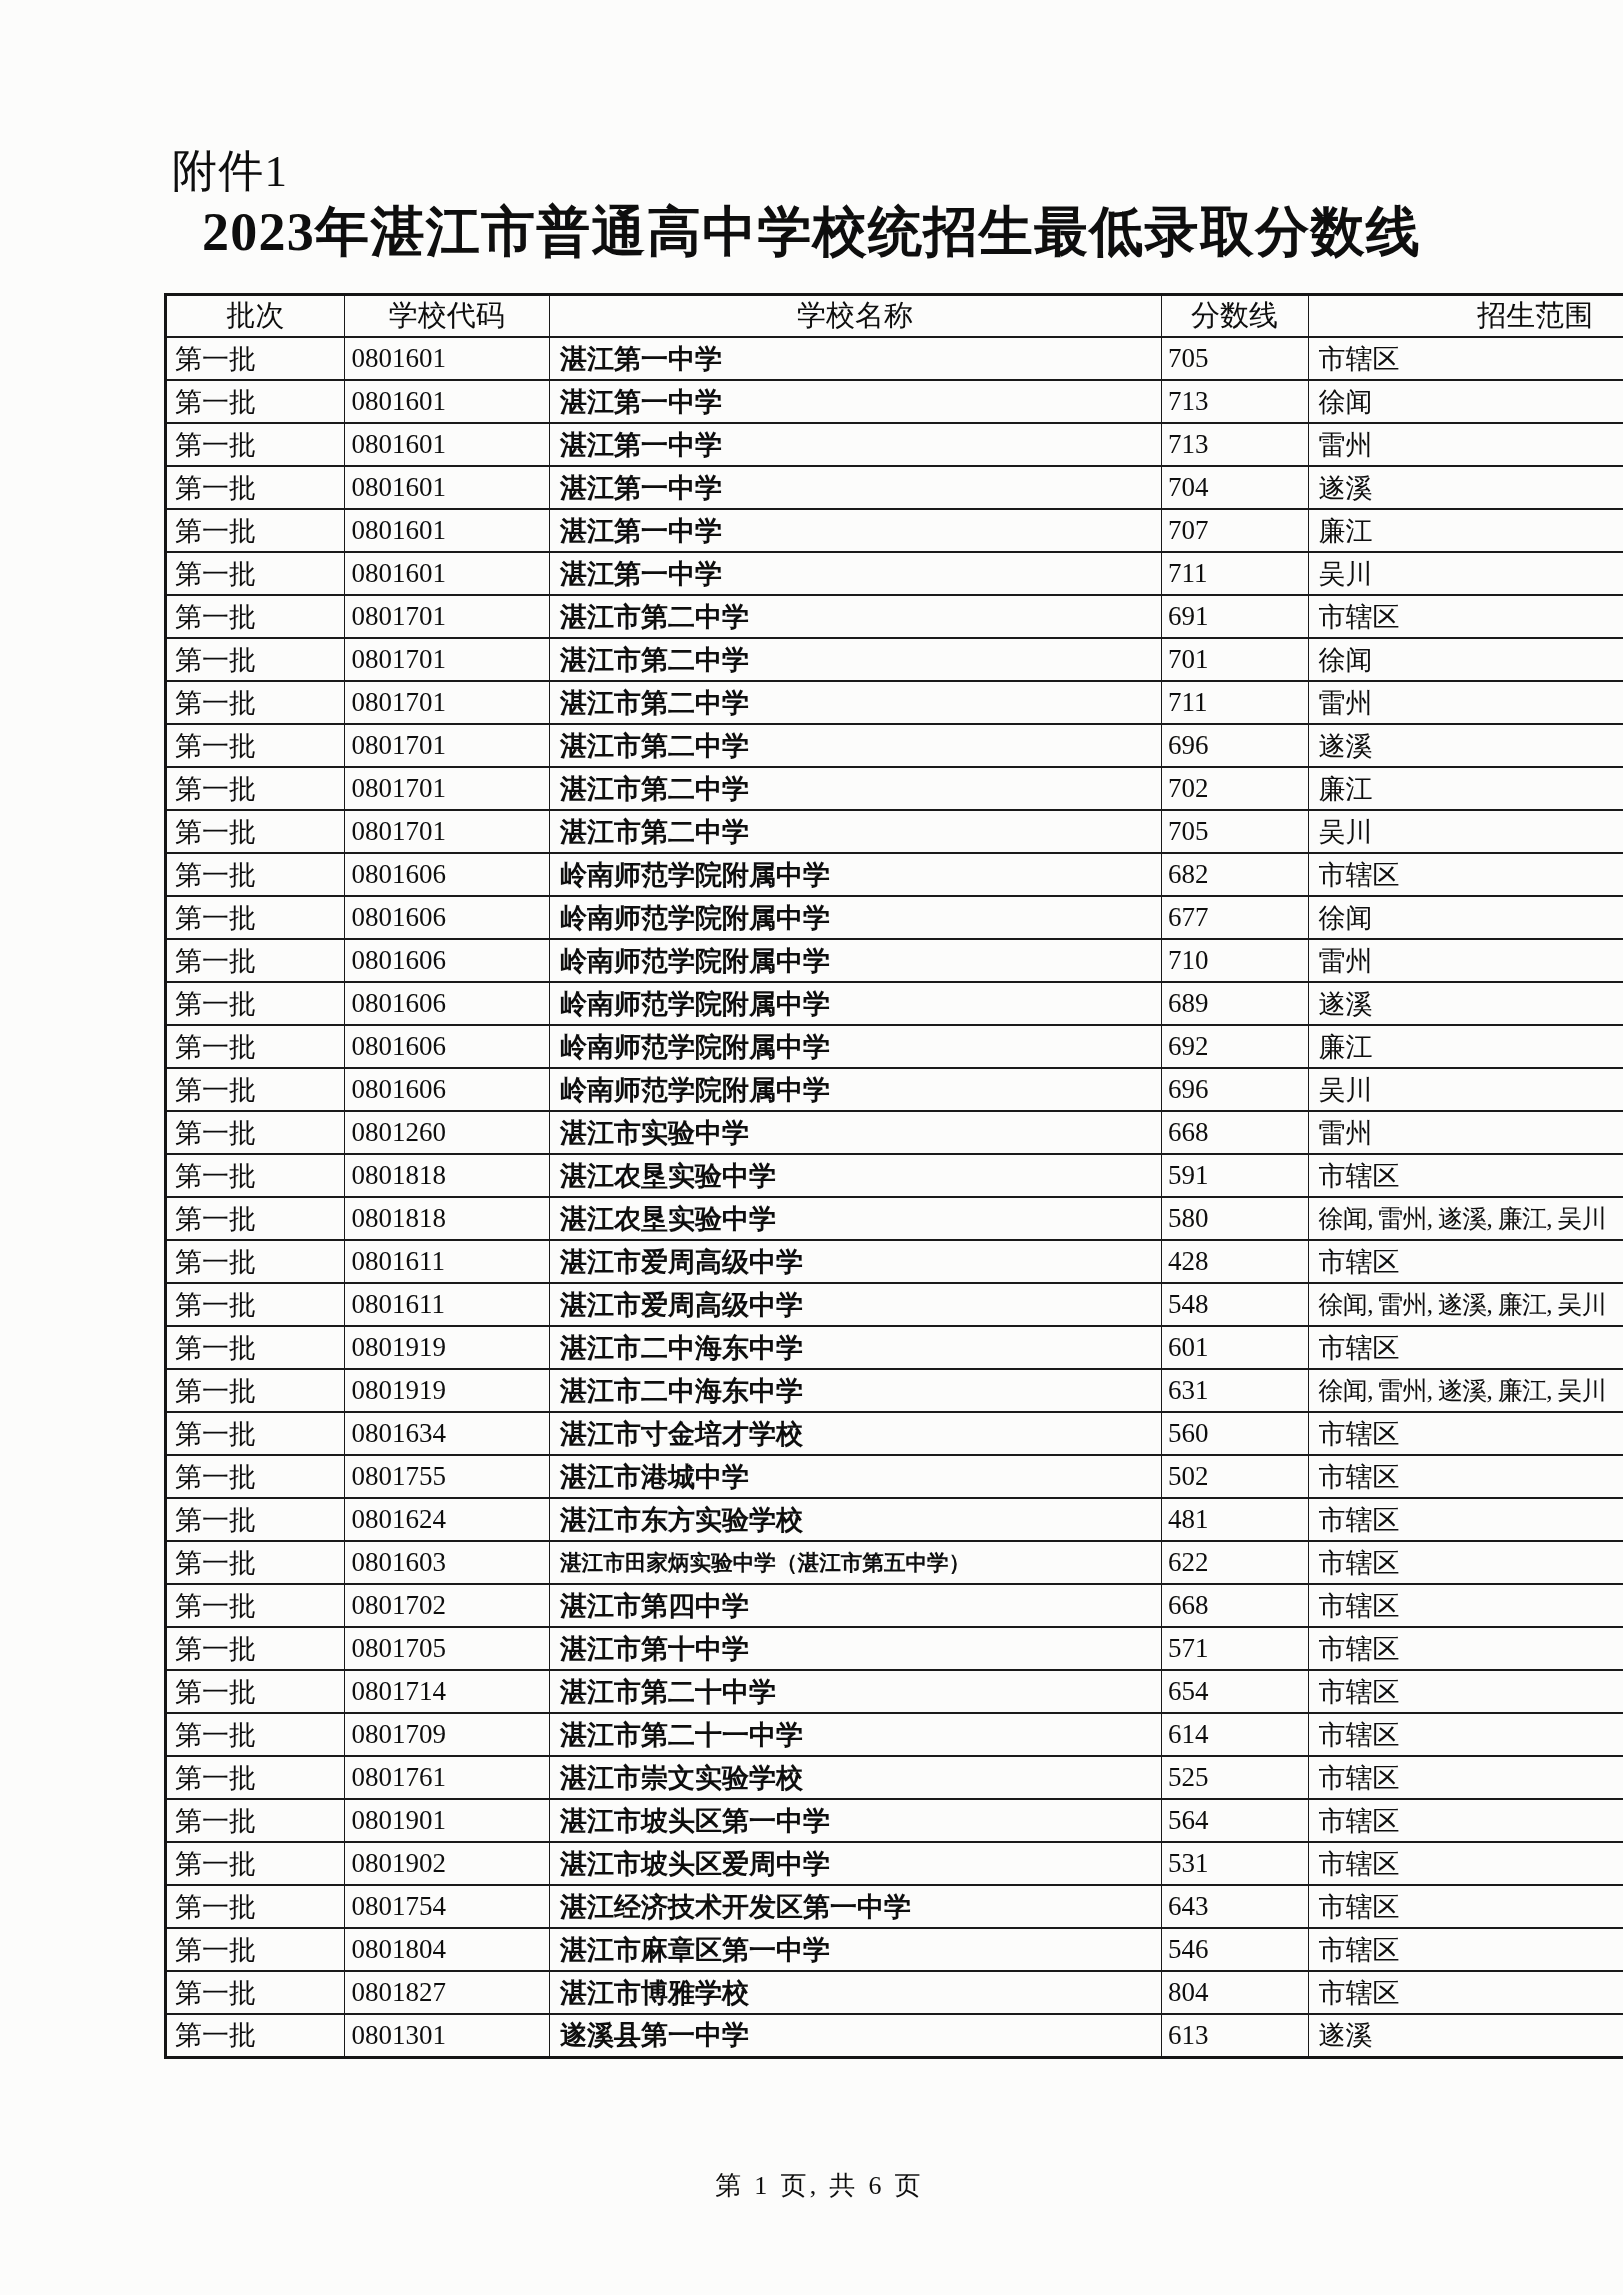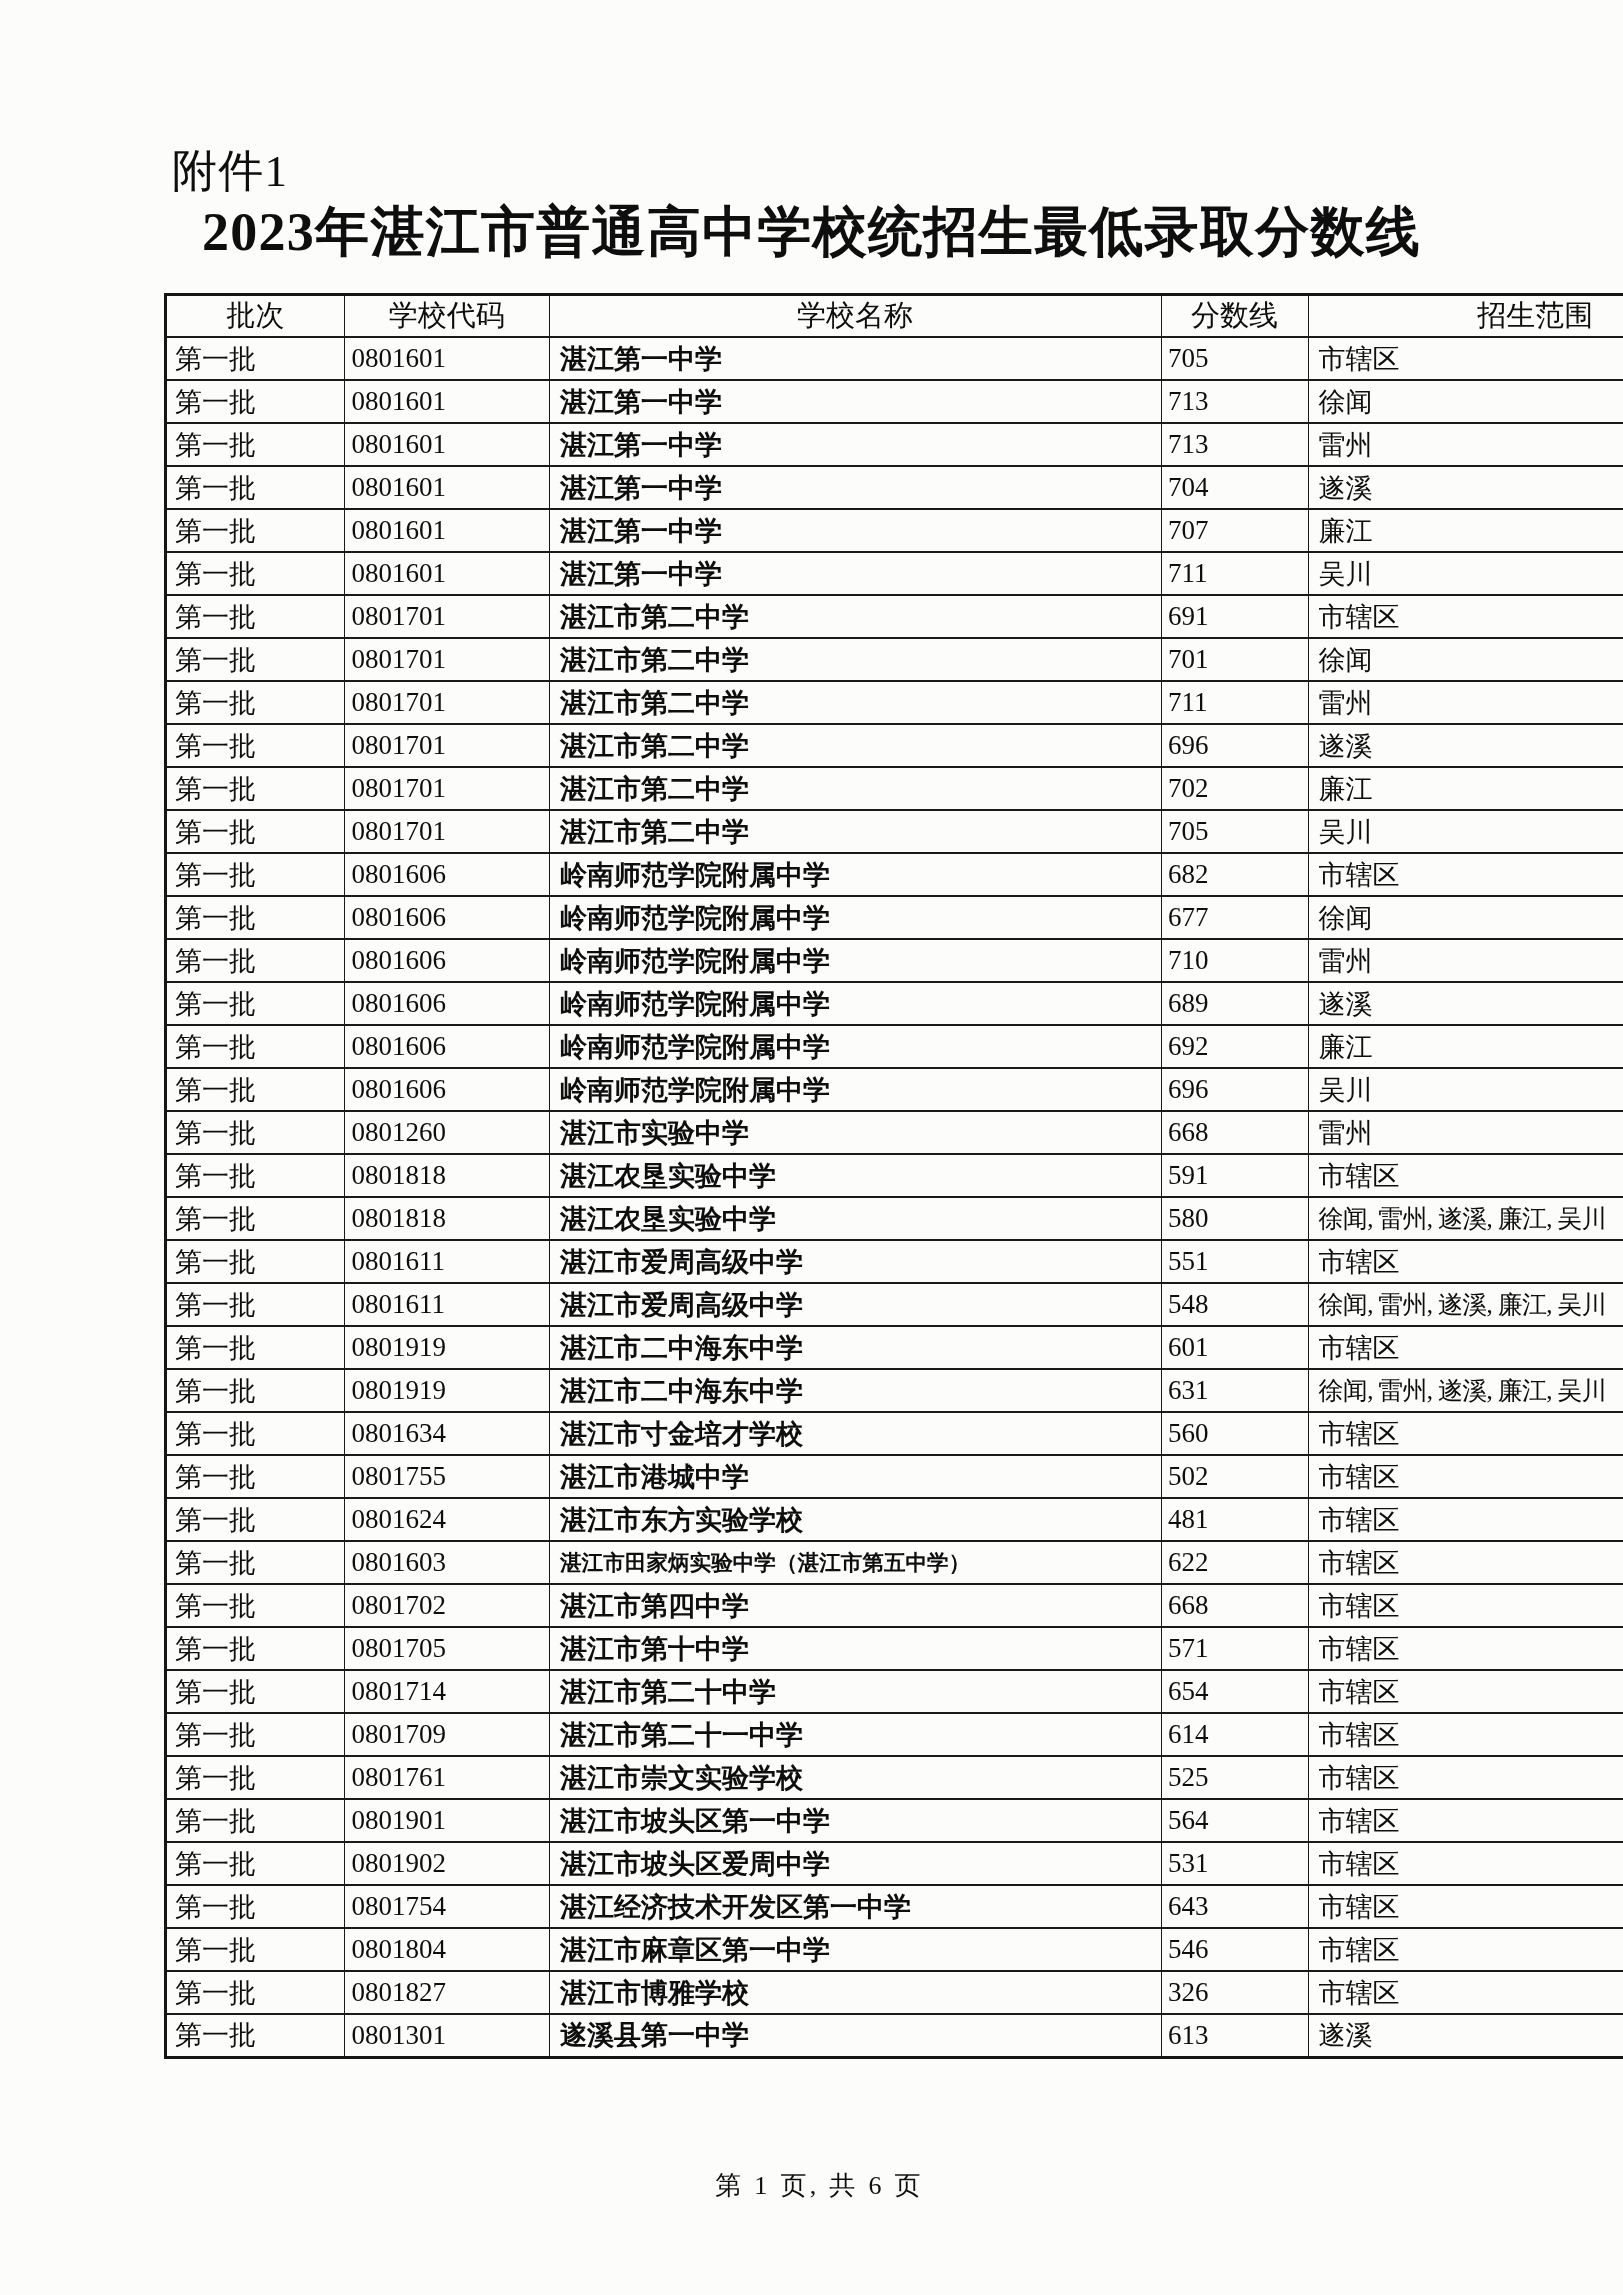--- a/index.html
+++ b/index.html
@@ -241,21 +241,21 @@
         <td class="c0">第一批</td>
         <td class="c1">0801818</td>
         <td class="c2">湛江农垦实验中学</td>
         <td class="c3">580</td>
         <td class="c4 condensed">徐闻, 雷州, 遂溪, 廉江, 吴川</td>
       </tr>
       <tr>
         <td class="c0">第一批</td>
         <td class="c1">0801611</td>
         <td class="c2">湛江市爱周高级中学</td>
-        <td class="c3">551</td>
+        <td class="c3">428</td>
         <td class="c4">市辖区</td>
       </tr>
       <tr>
         <td class="c0">第一批</td>
         <td class="c1">0801611</td>
         <td class="c2">湛江市爱周高级中学</td>
         <td class="c3">548</td>
         <td class="c4 condensed">徐闻, 雷州, 遂溪, 廉江, 吴川</td>
       </tr>
       <tr>
@@ -360,21 +360,21 @@
         <td class="c0">第一批</td>
         <td class="c1">0801804</td>
         <td class="c2">湛江市麻章区第一中学</td>
         <td class="c3">546</td>
         <td class="c4">市辖区</td>
       </tr>
       <tr>
         <td class="c0">第一批</td>
         <td class="c1">0801827</td>
         <td class="c2">湛江市博雅学校</td>
-        <td class="c3">326</td>
+        <td class="c3">804</td>
         <td class="c4">市辖区</td>
       </tr>
       <tr>
         <td class="c0">第一批</td>
         <td class="c1">0801301</td>
         <td class="c2">遂溪县第一中学</td>
         <td class="c3">613</td>
         <td class="c4">遂溪</td>
       </tr>
     </tbody>

